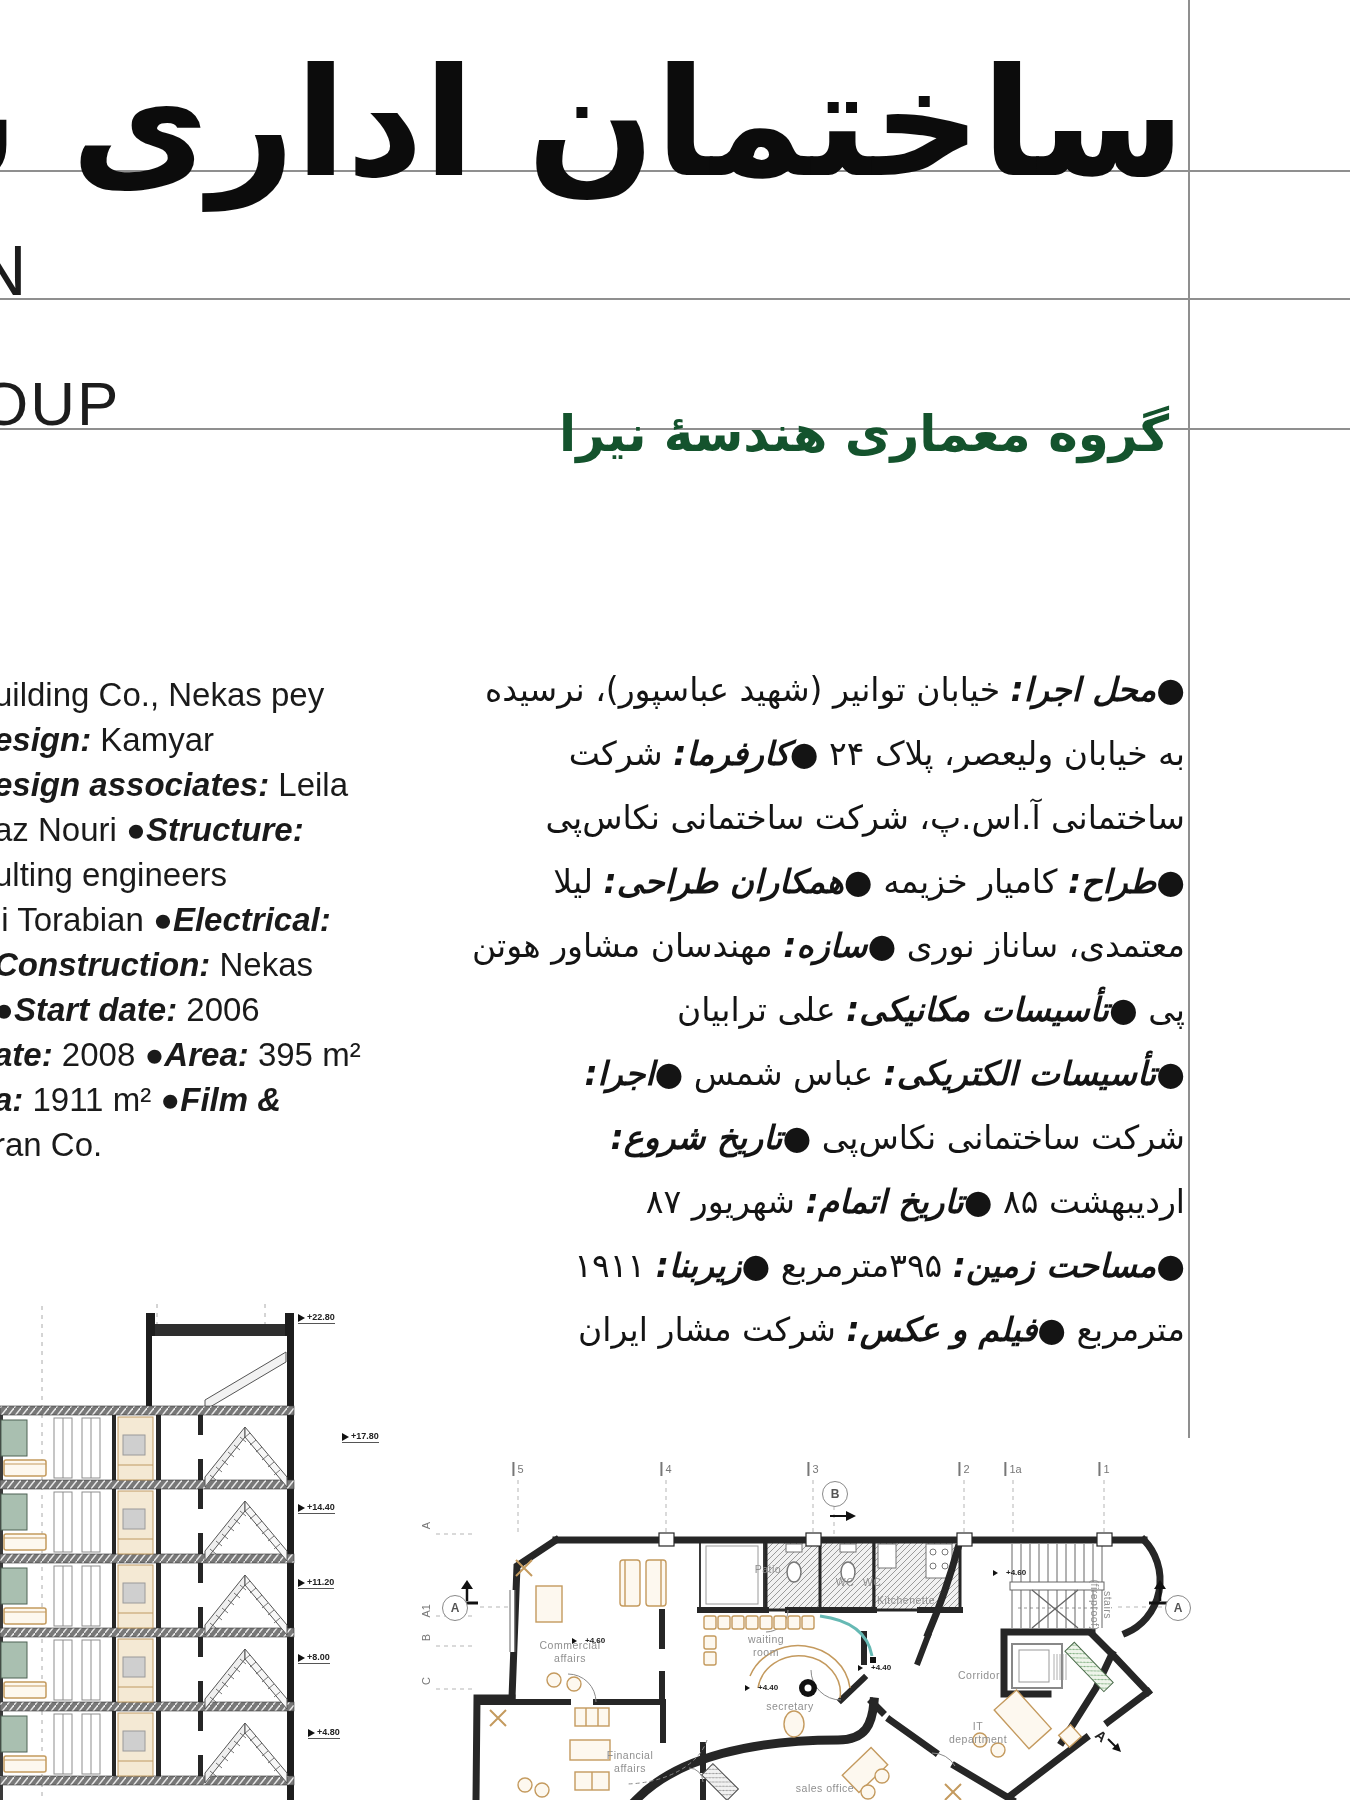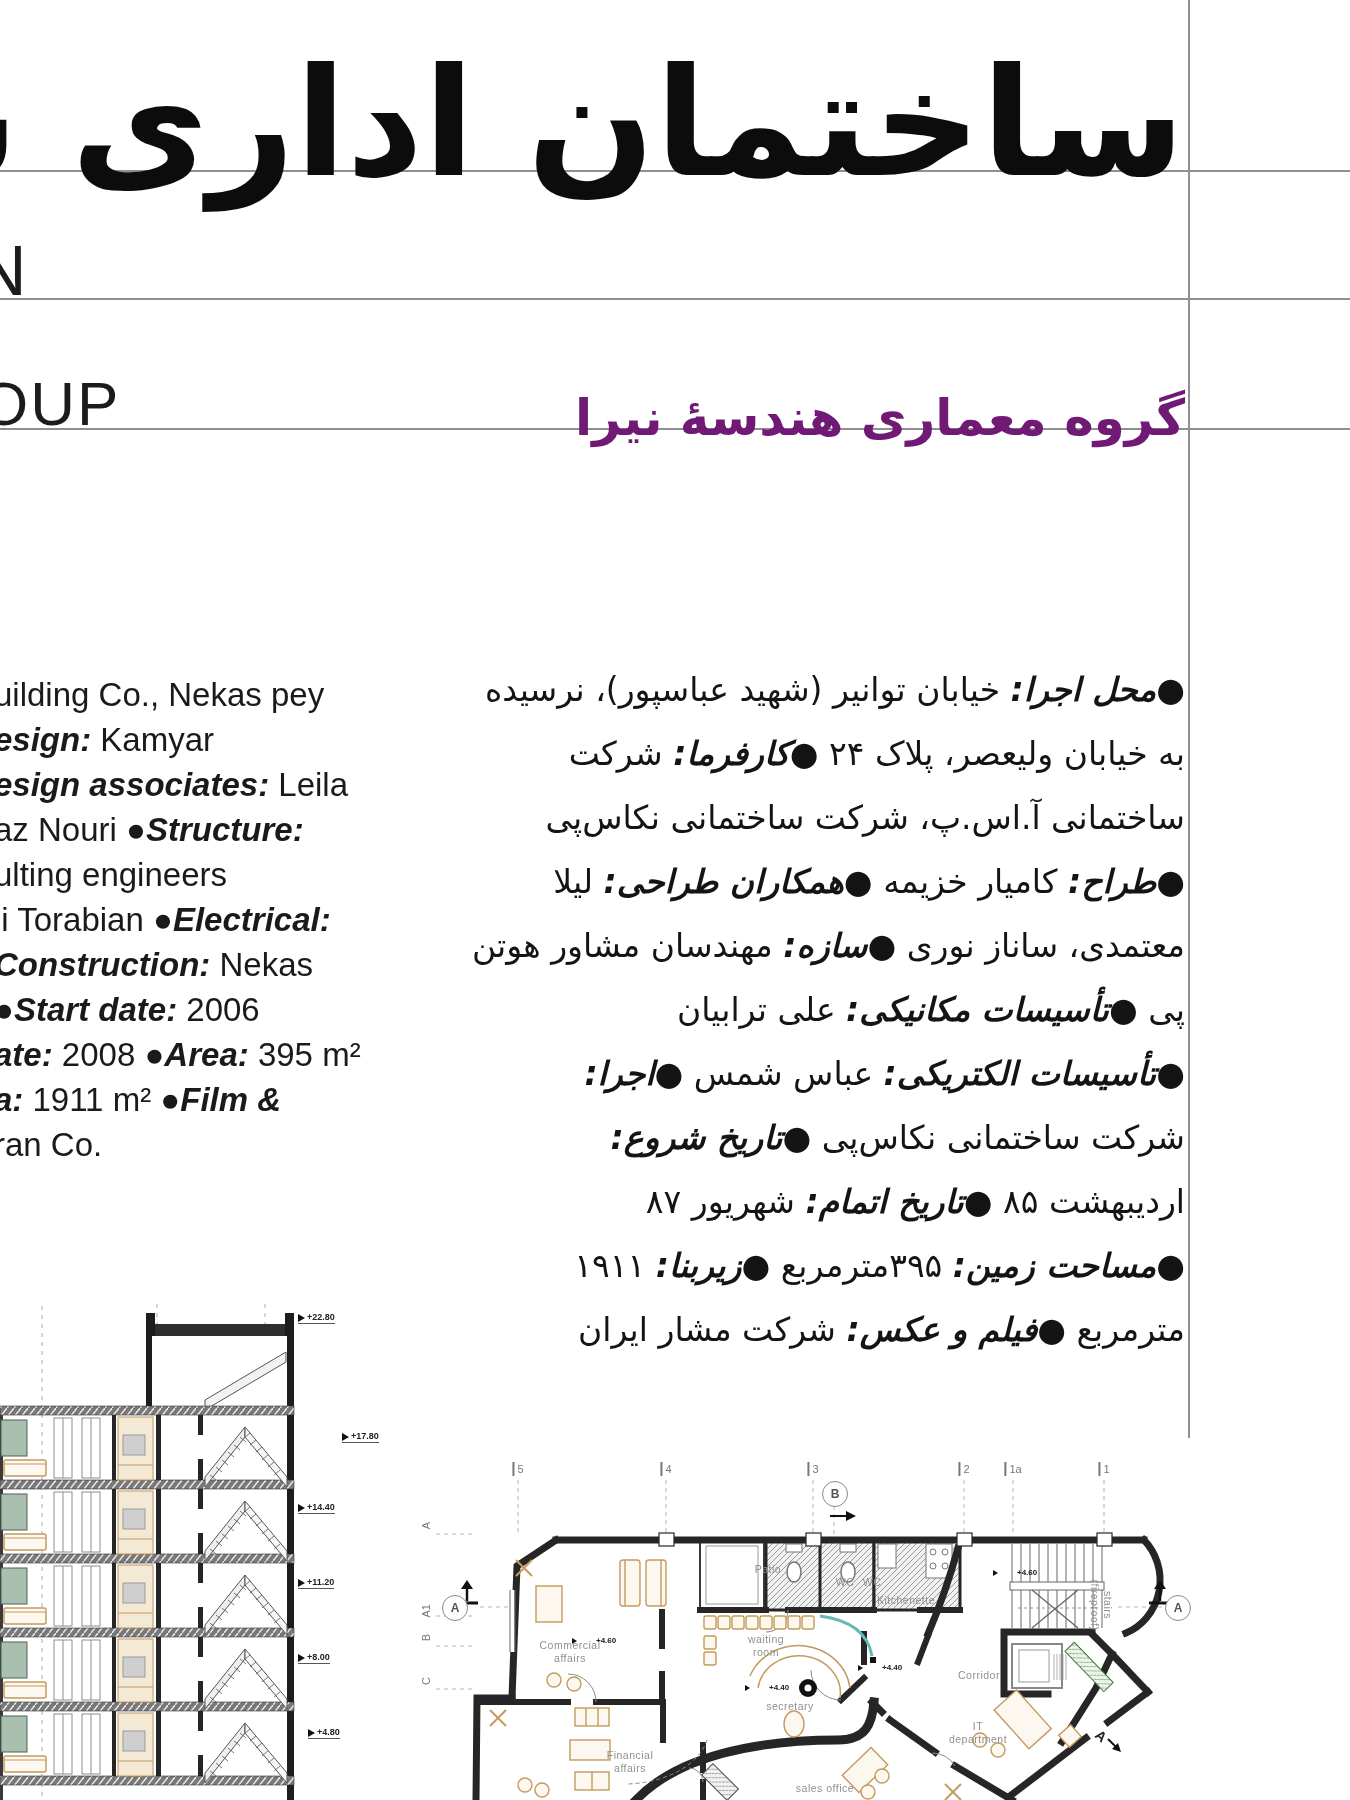--- a/index.html
+++ b/index.html
@@ -3,22 +3,22 @@
 <meta charset="utf-8">
 <style>
   html,body{margin:0;padding:0;background:#fff;}
   body{width:1350px;height:1800px;overflow:hidden;}
   #page{position:relative;width:1350px;height:1800px;background:#fff;
         font-family:"Liberation Sans",sans-serif;color:#111;}
   .hrule{position:absolute;left:0;width:1350px;height:0;border-top:2px solid #8f8f8f;}
   .vrule{position:absolute;top:0;left:1188px;width:0;height:1438px;border-left:2px solid #8f8f8f;}
   #title-fa{position:absolute;right:165px;top:48px;margin:0;direction:rtl;white-space:nowrap;
             font:bold 150px/150px "DejaVu Sans",sans-serif;color:#0c0c0c;letter-spacing:-3px;}
-  #subtitle-fa{position:absolute;right:165px;top:390px;margin:0;direction:rtl;white-space:nowrap;
-            font:bold 50px/56px "DejaVu Sans",sans-serif;color:#701a75;}
+  #subtitle-fa{position:absolute;right:165px;top:390px;margin:16px;direction:rtl;white-space:nowrap;
+            font:bold 50px/56px "DejaVu Sans",sans-serif;color:#14532d;}
   .enfrag{position:absolute;color:#1c1c1c;font-family:"Liberation Sans",sans-serif;white-space:nowrap;}
   #frag1{left:-24px;top:236px;font-size:70px;line-height:70px;}
   #frag2{left:-20px;top:373px;font-size:62px;line-height:62px;letter-spacing:2px;}
   
   #credits-en{position:absolute;left:-6px;top:672px;width:460px;}
   #credits-en .cl{white-space:nowrap;height:45px;line-height:45px;font-size:33px;color:#1a1a1a;}
   #credits-fa{position:absolute;right:165px;top:658px;display:flex;flex-direction:column;align-items:flex-end;}
   #credits-fa .cl{direction:rtl;white-space:nowrap;height:64px;line-height:64px;font-size:33px;
                   font-family:"DejaVu Sans",sans-serif;color:#141414;}
   .b{font-weight:700;font-style:italic;}
@@ -34,21 +34,21 @@
   .rlabel{position:absolute;transform:translate(-50%,-50%);font:10.5px/1.2 "Liberation Sans",sans-serif;
           color:#8f8f8f;letter-spacing:.5px;text-align:center;white-space:pre-line;}
   .rlabel.rot{transform:translate(-50%,-50%) rotate(90deg);}
   .gcol{position:absolute;transform:translate(-50%,0);font:11px/14px "Liberation Sans",sans-serif;color:#777;
         border-left:2px solid #777;padding-left:3px;height:14px;}
   .grow{position:absolute;left:0;font:11px/12px "Liberation Sans",sans-serif;color:#777;
         writing-mode:vertical-rl;transform:rotate(180deg);}
   .circ{position:absolute;width:24px;height:24px;border:1.5px solid #8a8a8a;border-radius:50%;
         display:flex;align-items:center;justify-content:center;background:#fff;
         font:bold 12px "Liberation Sans",sans-serif;color:#555;}
-  .ltag{position:absolute;display:flex;align-items:center;gap:19px;font:bold 8px/8px "Liberation Sans",sans-serif;color:#222;}
+  .ltag{position:absolute;display:flex;align-items:center;gap:8px;font:bold 8px/8px "Liberation Sans",sans-serif;color:#222;}
   .ltag i{display:block;width:0;height:0;border-top:3px solid transparent;border-bottom:3px solid transparent;border-left:5px solid #111;}
   .ltag em{font-style:normal;}
   #diagA{position:absolute;left:676px;top:288px;font:bold 14px "Liberation Sans",sans-serif;color:#222;
          transform:rotate(40deg);}
 </style>
 </head>
 <body>
 
 <div id="page">
 

